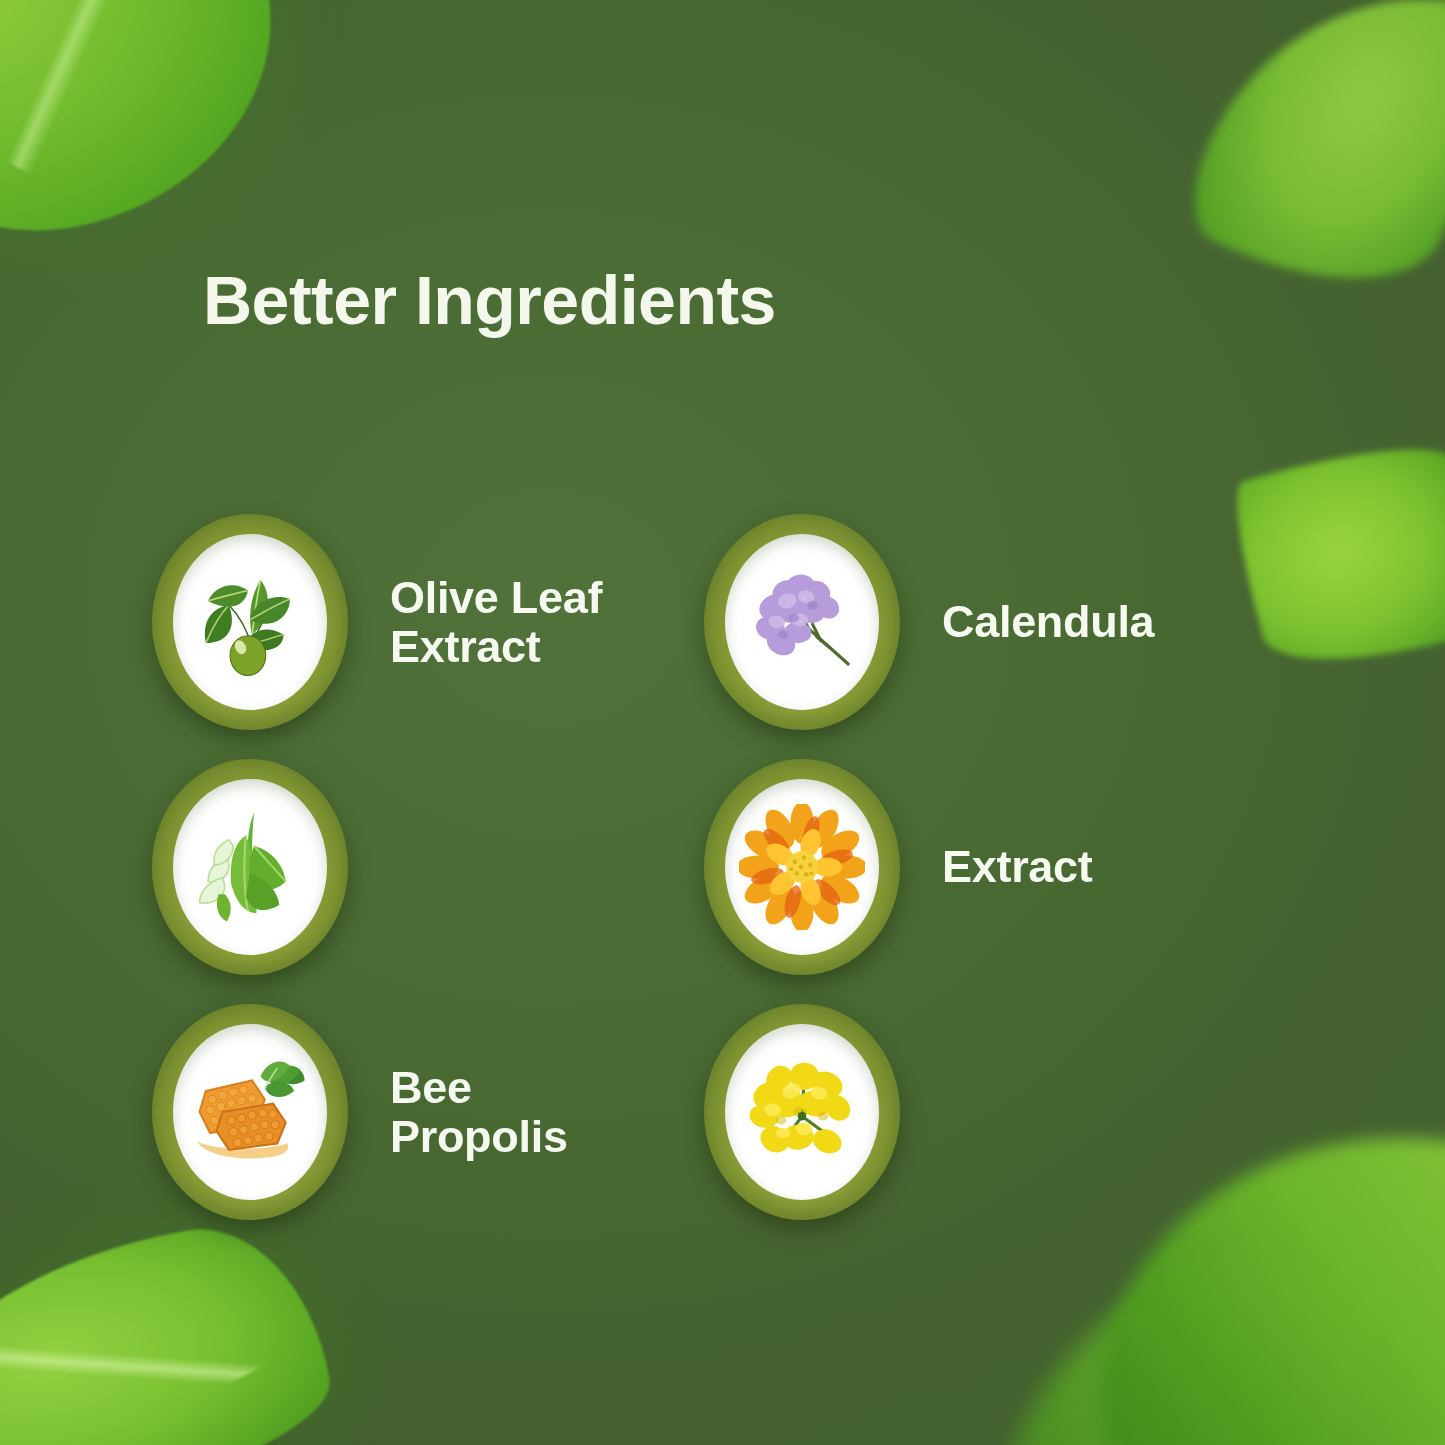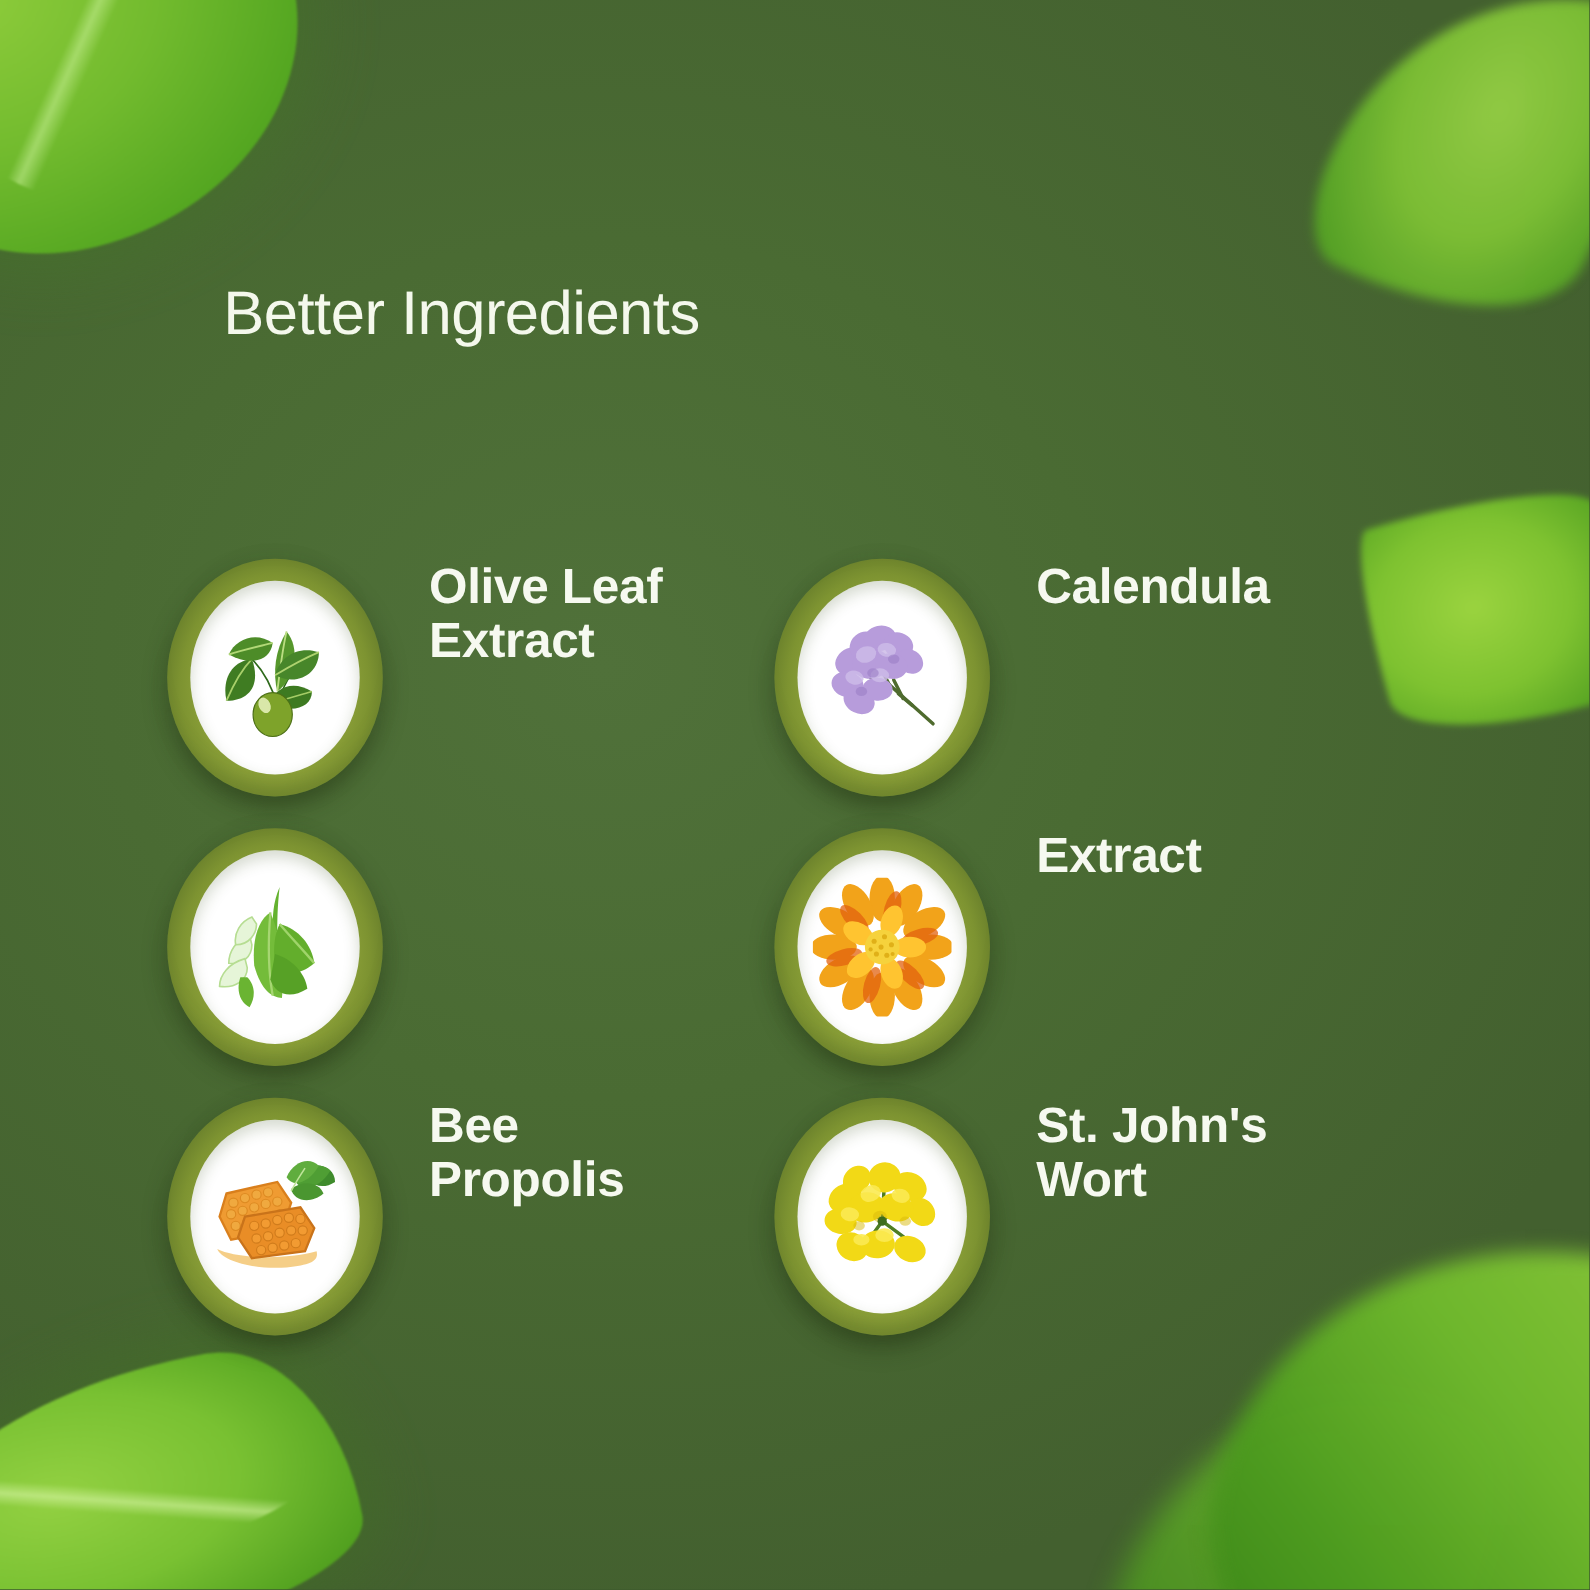--- a/index.html
+++ b/index.html
@@ -94,41 +94,41 @@
     opacity: .8;
   }
 
   
   .headline {
     position: absolute;
     left: 203px;
     top: 214px;
     width: 930px;
     color: #f4f8ec;
-    font-size: 56px;
-    font-weight: 400;
+    font-size: 68px;
+    font-weight: 700;
     line-height: 1.18;
     letter-spacing: -0.5px;
   }
   .headline-line { display: block; }
 
   
   .grid {
     position: absolute;
     left: 152px;
     top: 508px;
     width: 1160px;
     display: grid;
     grid-template-columns: 552px 552px;
     column-gap: 0px;
     row-gap: 17px;
   }
   .item {
     display: flex;
-    align-items: flex-start;
+    align-items: center;
     height: 228px;
   }
 
   .badge {
     position: relative;
     flex: 0 0 auto;
     width: 196px;
     height: 216px;
     border-radius: 50%;
     background:
@@ -471,20 +471,16 @@
             </g>
             <g fill="#d9ba0c" opacity=".5">
               <ellipse cx="58" cy="60" rx="6" ry="5"></ellipse>
               <ellipse cx="40" cy="68" rx="5" ry="4"></ellipse>
               <ellipse cx="80" cy="64" rx="5" ry="4"></ellipse>
             </g>
             <circle cx="60" cy="64" r="4" fill="#3e6c1c"></circle>
           </svg>
         </div>
       </div>
-      <div class="label">
-        <span class="label-line">St. John's</span>
-        <span class="label-line">Wort</span>
-      </div>
     </div>
 
   </div>
 </div>
 
 </body></html>

